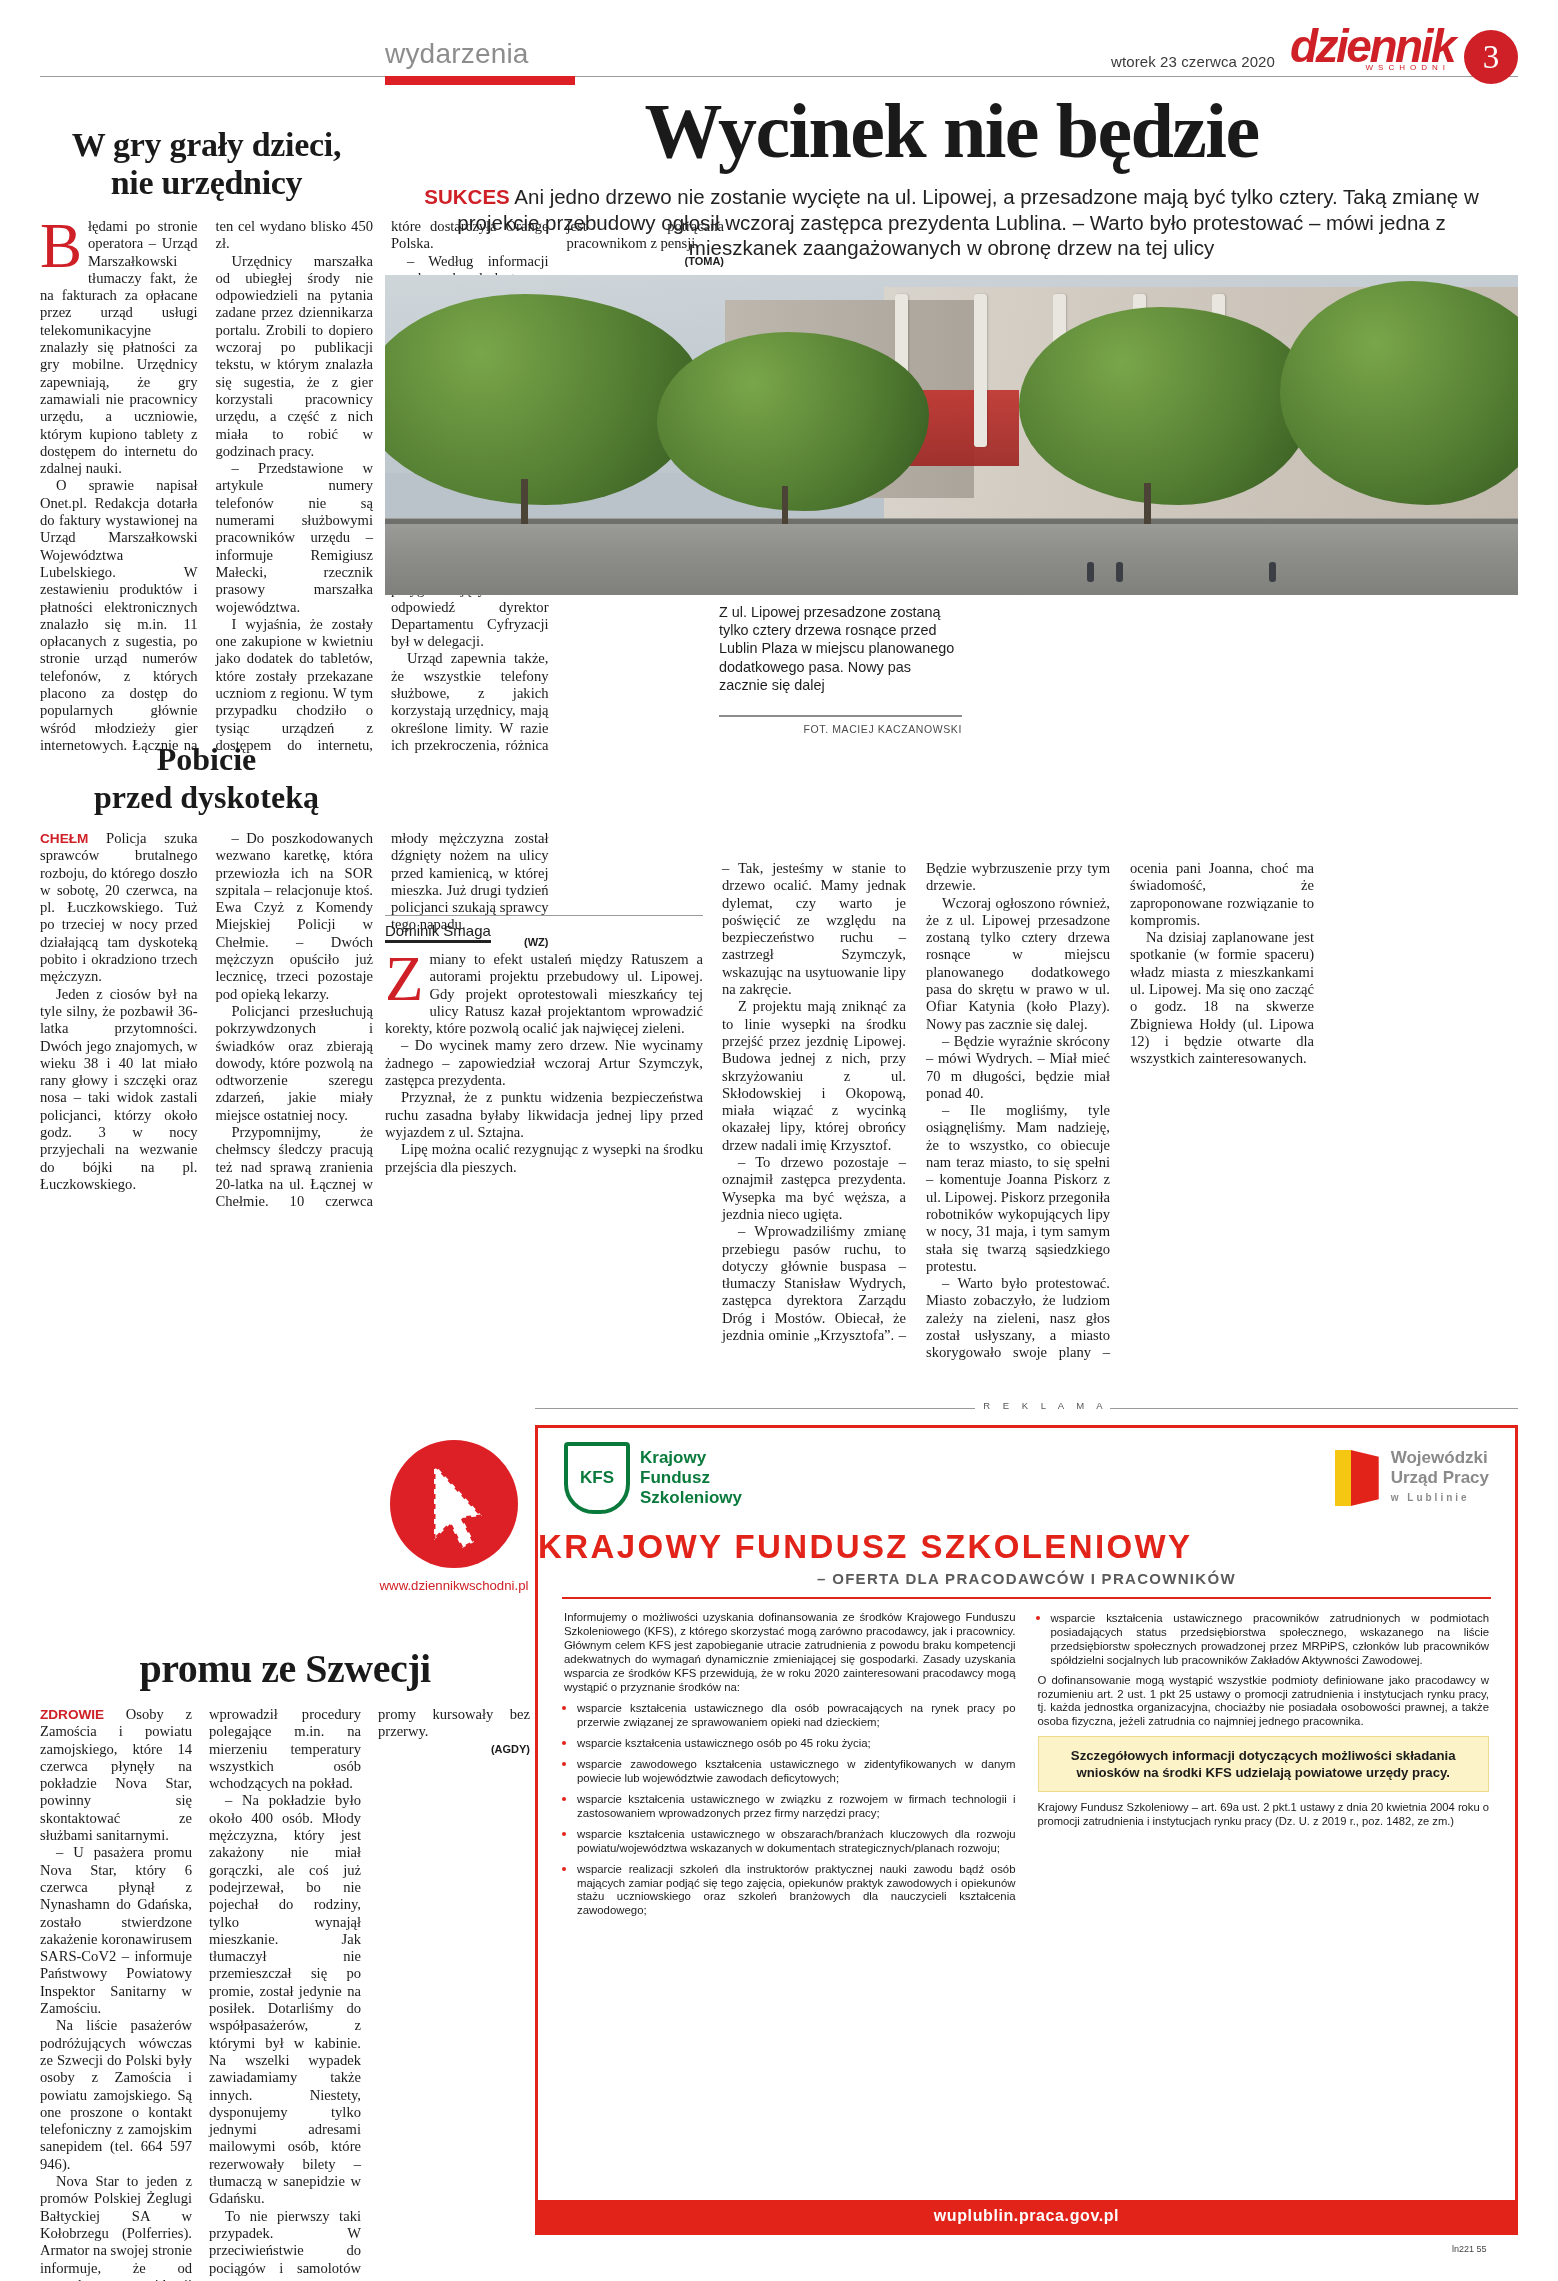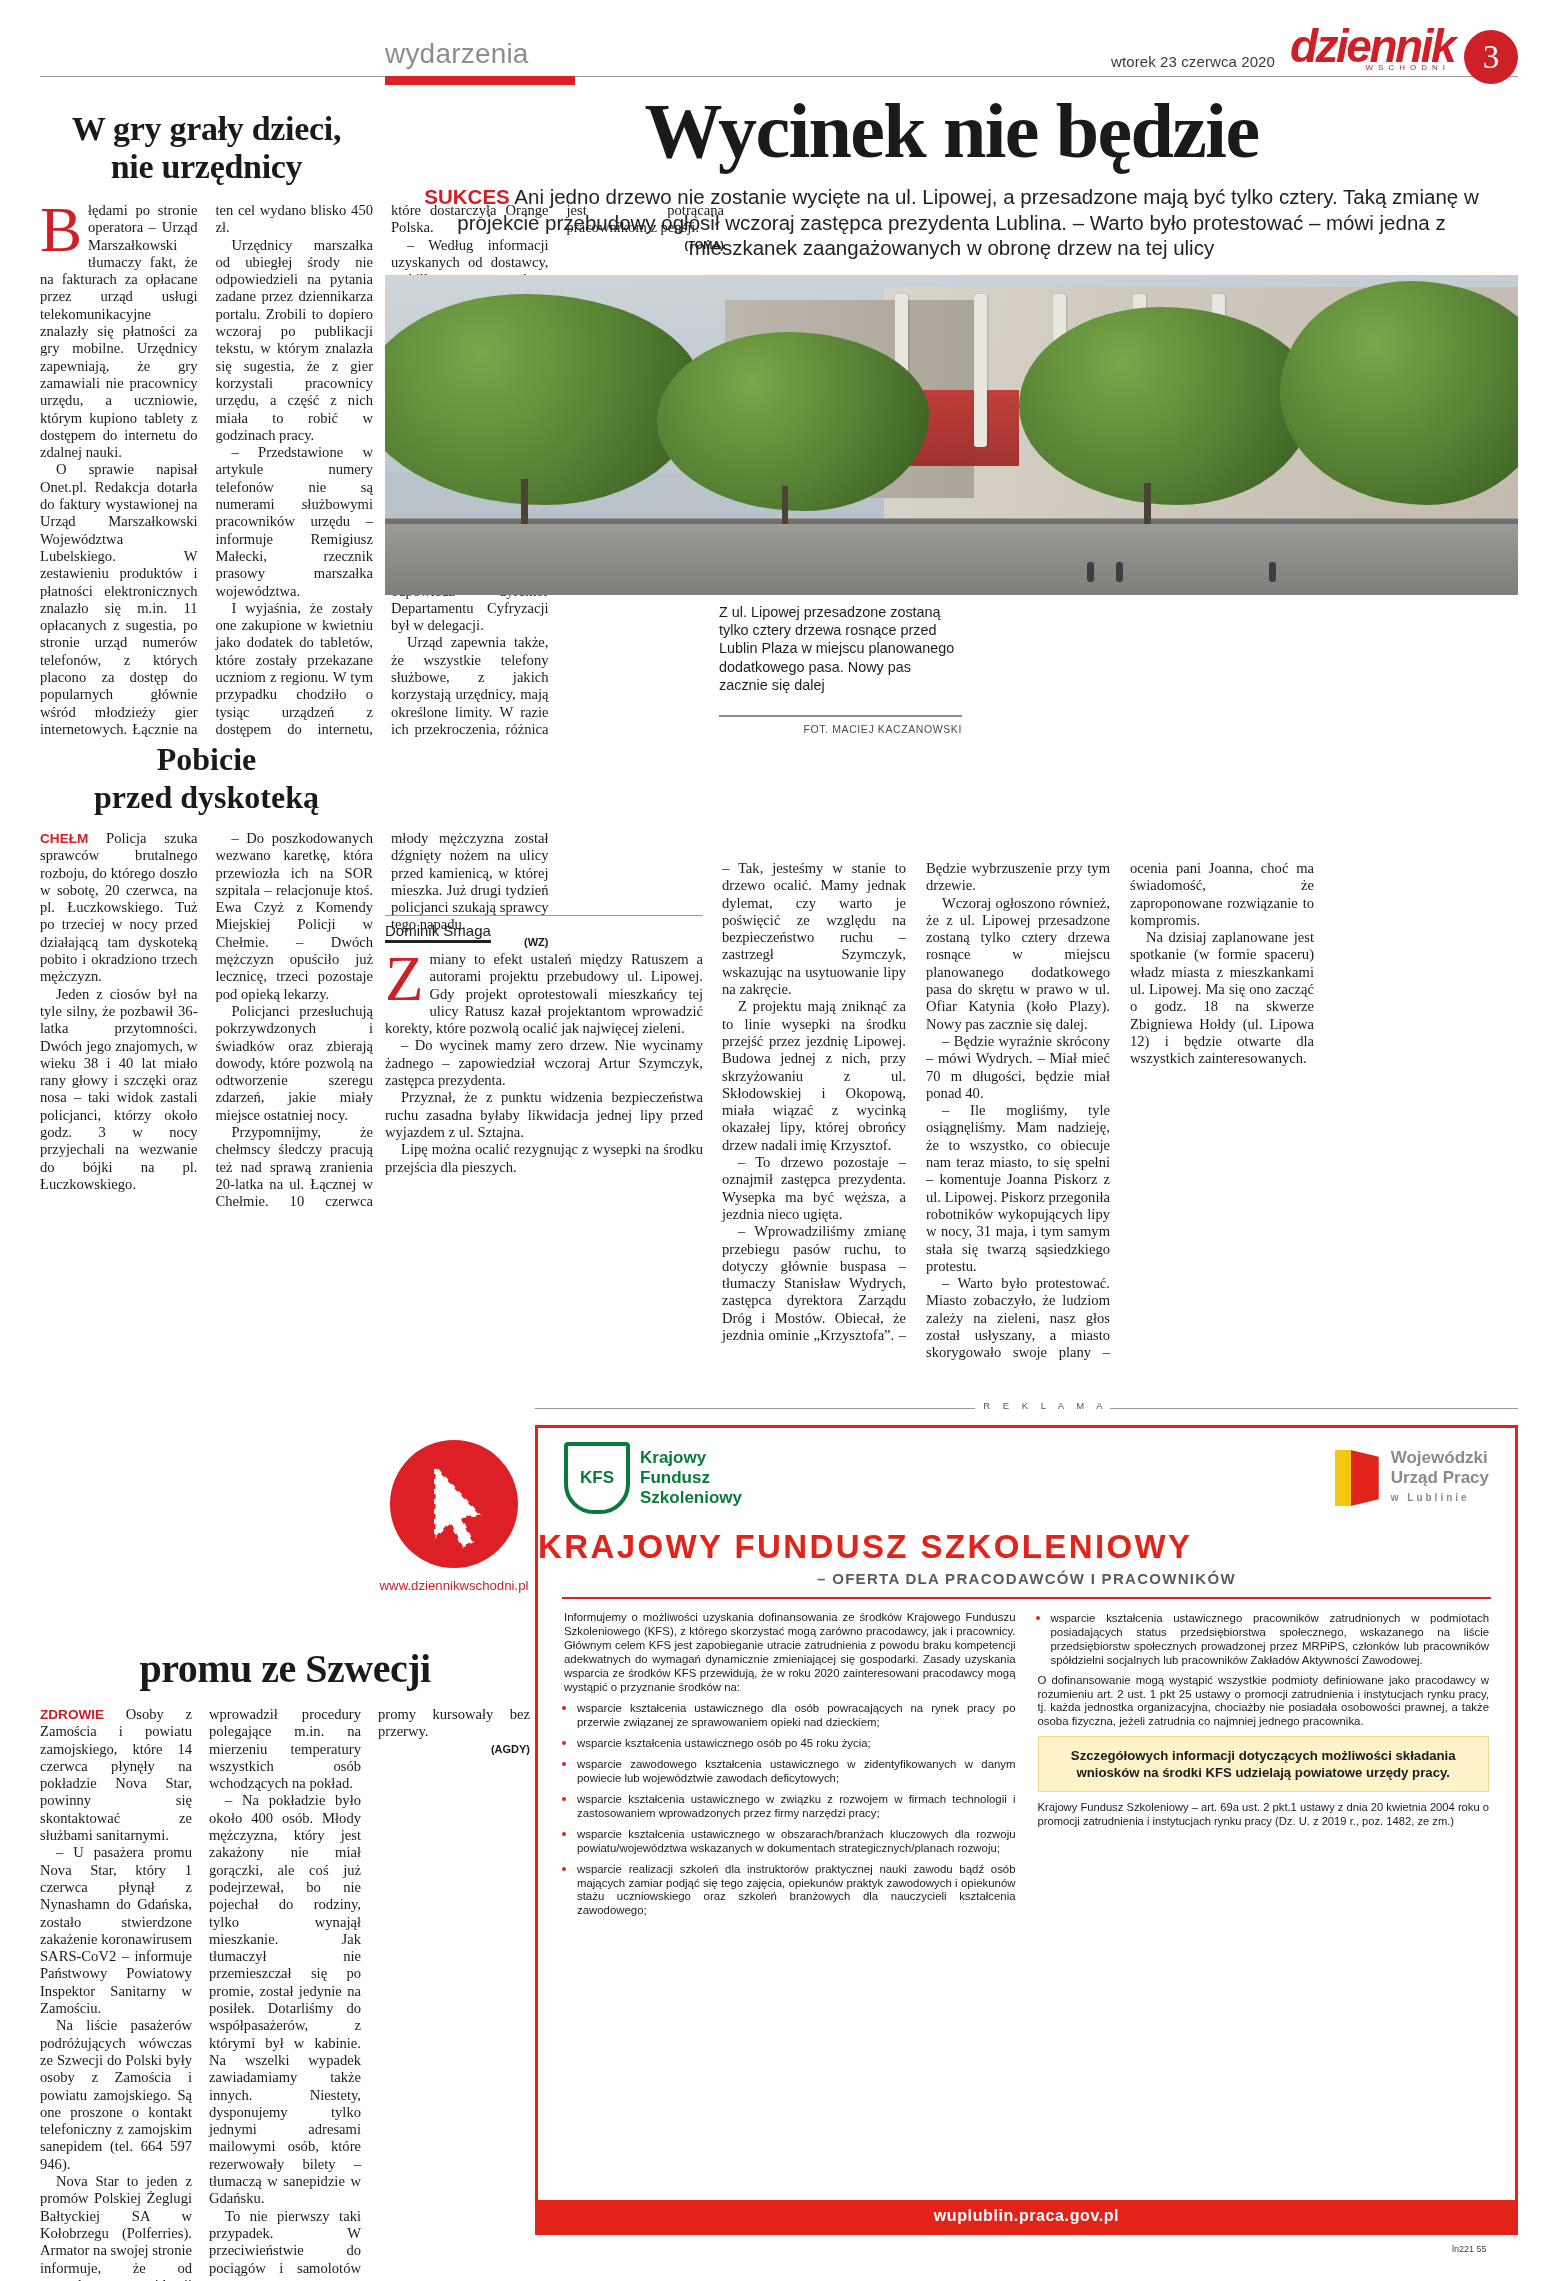--- a/index.html
+++ b/index.html
@@ -29,21 +29,21 @@
   .col p.noindent{text-indent:0;}
   .lead-word{font-family:"Liberation Sans",sans-serif;font-weight:bold;color:#cf2027;font-size:13.6px;margin-top:20px;}
   .sig{font-family:"Liberation Sans",sans-serif;font-weight:bold;font-size:11px;text-align:right;
     display:block;text-indent:0;}
 
   
   .dropcap{float:left;font-family:"Liberation Serif",serif;font-size:63px;line-height:52px;
     color:#cf2027;padding:2px 6px 0 0;font-weight:normal;}
 
   
-  .art1{position:absolute;left:40px;top:88px;width:333px;}
+  .art1{position:absolute;left:40px;top:104px;width:333px;}
   .art1-title{font-size:34px;line-height:38px;text-align:center;font-weight:bold;
     font-family:"Liberation Serif",serif;margin:22px 0 16px 0;letter-spacing:-.3px;}
   .art1-cols{column-count:2;column-gap:18px;column-fill:auto;height:545px;}
 
   
   .main{position:absolute;left:385px;top:92px;width:1133px;}
   .main-head{font-family:"Liberation Serif",serif;font-weight:bold;font-size:78px;
     line-height:78px;text-align:center;letter-spacing:-1.6px;margin:0;}
   .main-lead{font-family:"Liberation Sans",sans-serif;font-size:20.5px;line-height:25.5px;
     text-align:center;color:#222;margin:14px 18px 0 18px;}
@@ -274,21 +274,21 @@
     <div class="promo-url">www.dziennikwschodni.pl</div>
   </div>
 
   <div class="art3">
     <div class="art3-title">
       <br>
       <span>promu ze Szwecji</span>
     </div>
     <div class="art3-cols col">
       <p class="noindent"><span class="lead-word">ZDROWIE</span><span> Osoby z Zamościa i powiatu zamojskiego, które 14 czerwca płynęły na pokładzie Nova Star, powinny się skontaktować ze służbami sanitarnymi.</span></p>
-      <p>– U pasażera promu Nova Star, który 1 czerwca płynął z Nynashamn do Gdańska, zostało stwierdzone zakażenie koronawirusem SARS-CoV2 – informuje Państwowy Powiatowy Inspektor Sanitarny w Zamościu.</p>
+      <p>– U pasażera promu Nova Star, który 6 czerwca płynął z Nynashamn do Gdańska, zostało stwierdzone zakażenie koronawirusem SARS-CoV2 – informuje Państwowy Powiatowy Inspektor Sanitarny w Zamościu.</p>
       <p>Na liście pasażerów podróżujących wówczas ze Szwecji do Polski były osoby z Zamościa i powiatu zamojskiego. Są one proszone o kontakt telefoniczny z zamojskim sanepidem (tel. 664 597 946).</p>
       <p>Nova Star to jeden z promów Polskiej Żeglugi Bałtyckiej SA w Kołobrzegu (Polferries). Armator na swojej stronie informuje, że od początku epidemii wprowadził procedury polegające m.in. na mierzeniu temperatury wszystkich osób wchodzących na pokład.</p>
       <p>– Na pokładzie było około 400 osób. Młody mężczyzna, który jest zakażony nie miał gorączki, ale coś już podejrzewał, bo nie pojechał do rodziny, tylko wynajął mieszkanie. Jak tłumaczył nie przemieszczał się po promie, został jedynie na posiłek. Dotarliśmy do współpasażerów, z którymi był w kabinie. Na wszelki wypadek zawiadamiamy także innych. Niestety, dysponujemy tylko jednymi adresami mailowymi osób, które rezerwowały bilety – tłumaczą w sanepidzie w Gdańsku.</p>
       <p>To nie pierwszy taki przypadek. W przeciwieństwie do pociągów i samolotów promy kursowały bez przerwy.</p>
       <span class="sig">(AGDY)</span>
     </div>
   </div>
 
   <div class="rek-rule-l"></div>
   <div class="rek-label">R E K L A M A</div>

